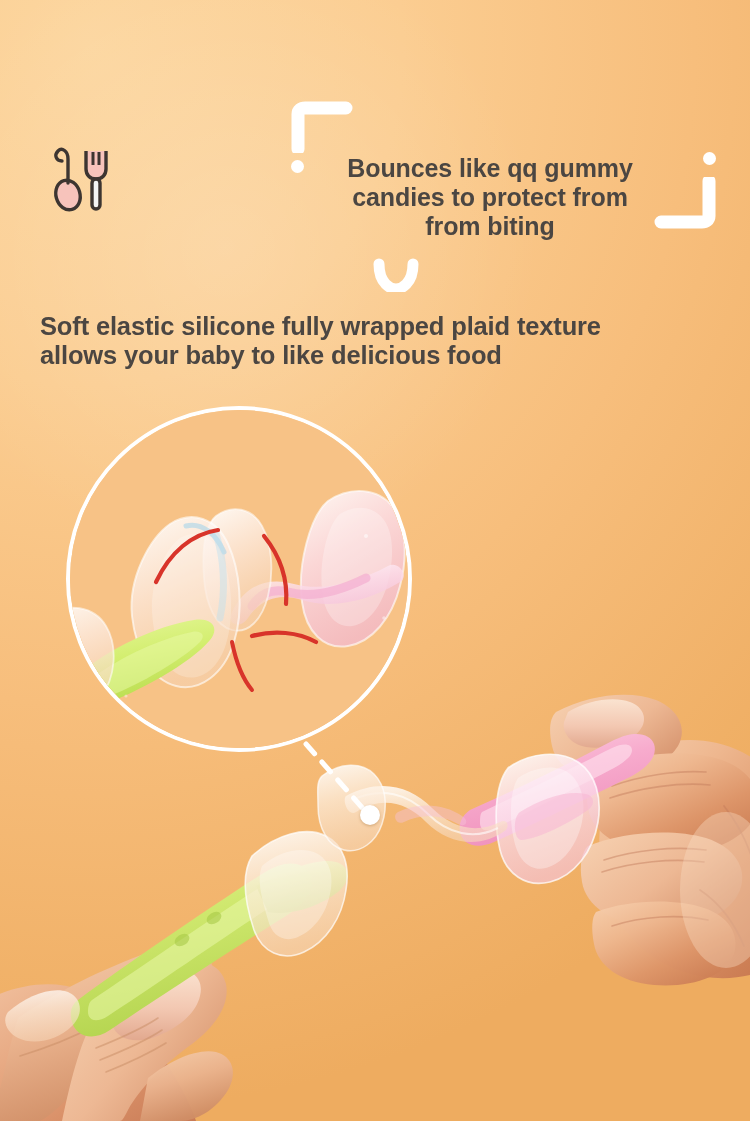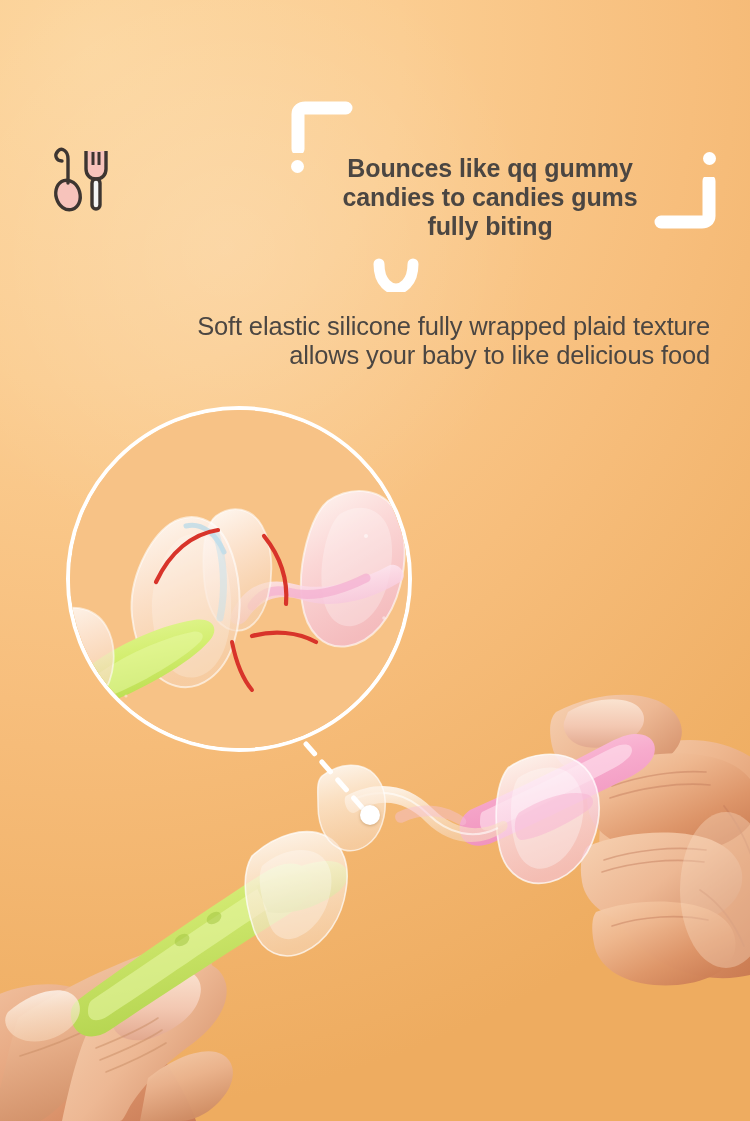--- a/index.html
+++ b/index.html
@@ -41,22 +41,22 @@
   }
   .headline-a .glow {
     position:absolute; left:10px; top:44px; width:320px; height:44px;
     background:rgba(255,255,255,.13); filter:blur(7px); z-index:-1;
   }
   
   .smile { position:absolute; left:371px; top:258px; width:50px; height:34px; }
   
   .headline-b {
     position:absolute; left:40px; top:312px; width:670px;
-    font-size:25.5px; font-weight:400; line-height:29px;
-    color:#4b4642; text-align:right; letter-spacing:-.15px;
+    font-size:25.5px; font-weight:700; line-height:29px;
+    color:#4b4642; text-align:left; letter-spacing:-.15px;
   }
   
   .magnifier {
     position:absolute; left:66px; top:406px;
     width:346px; height:346px; border-radius:50%;
     border:4.5px solid #fff;
     overflow:hidden;
     box-shadow:0 0 0 0 rgba(0,0,0,0);
   }
   .mag-inner { position:absolute; inset:-4.5px; border-radius:50%; overflow:hidden; }
@@ -373,22 +373,22 @@
   <div class="br-tl-dot"></div>
 
   <svg class="bracket br-br" viewBox="0 0 62 52">
     <path d="M 55 4 L 55 39 C 55 43, 52 45, 48 45 L 7 45" fill="none" stroke="#fff" stroke-width="13" stroke-linecap="round" stroke-linejoin="round"></path>
   </svg>
   <div class="br-br-dot"></div>
 
   <div class="headline-a">
     <div class="glow"></div>
     <div>Bounces like qq gummy</div>
-    <div>candies to candies gums</div>
-    <div>fully biting</div>
+    <div>candies to protect from</div>
+    <div>from biting</div>
   </div>
 
   <svg class="smile" viewBox="0 0 50 34">
     <path d="M 8 6 C 8 26, 20 31, 25 31 C 30 31, 42 26, 42 6" fill="none" stroke="#fff" stroke-width="11" stroke-linecap="round"></path>
   </svg>
 
   <div class="headline-b">
     <div>Soft elastic silicone fully wrapped plaid texture</div>
     <div>allows your baby to like delicious food</div>
   </div>

